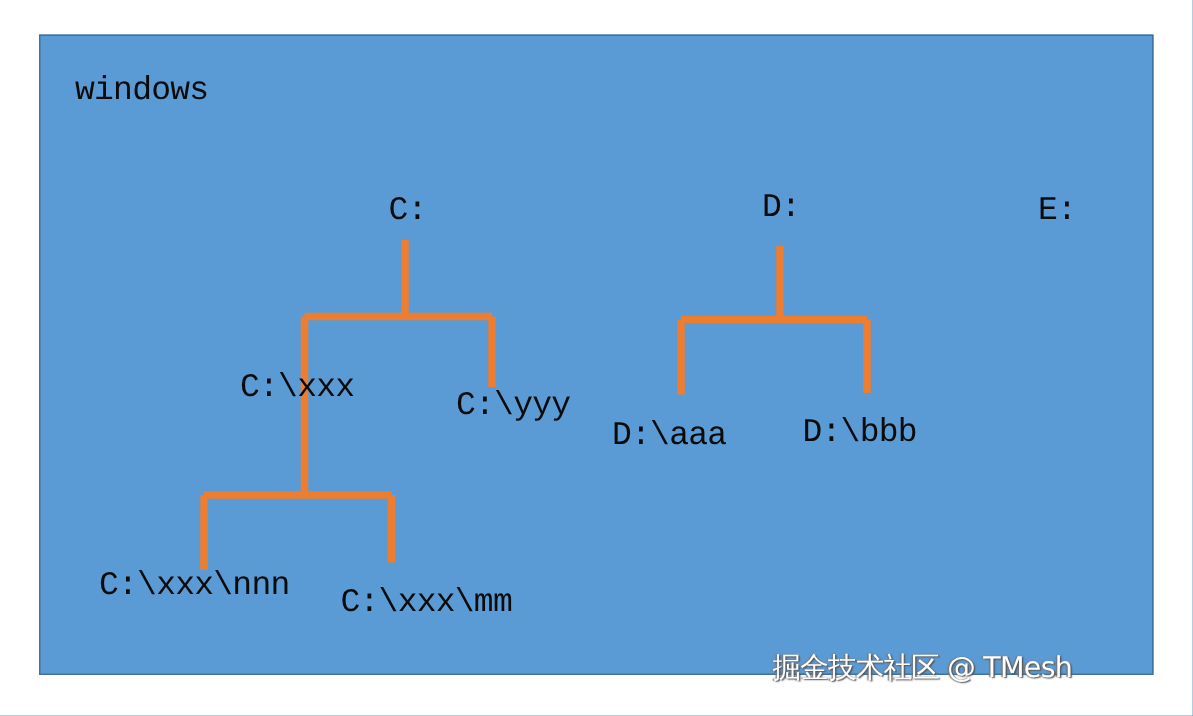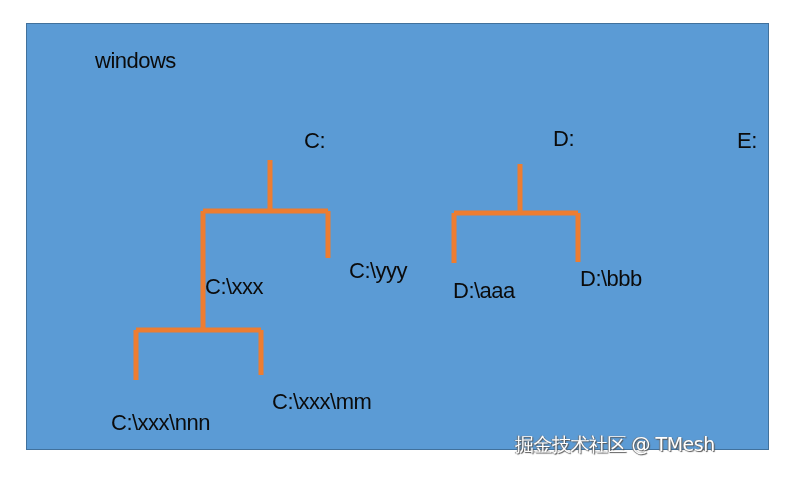--- a/index.html
+++ b/index.html
@@ -6,21 +6,21 @@
     body {
       width: 795px; height: 477px; background: #ffffff; position: relative; overflow: hidden;
       font-family: "Liberation Sans", "DejaVu Sans", sans-serif;
     }
     .panel {
       position: absolute; left: 26px; top: 23px; width: 743px; height: 427px;
       background: #5b9bd5; border: 1px solid #41719c; box-sizing: border-box;
     }
     .lbl {
       position: absolute; color: #0b0b0b; font-size: 22px; line-height: 1; white-space: nowrap;
-      font-family: Liberation Sans, sans-serif; letter-spacing: -0.5px; margin-left: 45px;
+      font-family: Liberation Mono, monospace; letter-spacing: -0.5px;
     }
     .title { font-size: 22px; }
     svg.lines { position: absolute; left: 0; top: 0; }
     .watermark {
       position: absolute; left: 515px; top: 432px; font-size: 19px; color: #ffffff;
       text-shadow: 1px 1px 1px #555, -1px 0 1px #777;
       font-family: "DejaVu Sans", sans-serif; white-space: nowrap; letter-spacing: -0.5px;
     }
   </style>
 </head>
@@ -38,22 +38,22 @@
     <path d="M520,164 V213 M454,213 H578 M454,213 V263 M578,213 V262"></path>
   </g>
 </svg>
 
 <div class="lbl title" style="left:50px; top:50px;">windows</div>
 
 <div class="lbl" style="left:259px; top:130px;">C:</div>
 <div class="lbl" style="left:508px; top:128px;">D:</div>
 <div class="lbl" style="left:692px; top:130px;">E:</div>
 
-<div class="lbl" style="left:160px; top:276px;">C:\xxx</div>
+<div class="lbl" style="left:160px; top:248px;">C:\xxx</div>
 <div class="lbl" style="left:304px; top:260px;">C:\yyy</div>
 
-<div class="lbl" style="left:66px; top:412px;text-align:right;">C:\xxx\nnn</div>
+<div class="lbl" style="left:66px; top:380px;text-align:right;">C:\xxx\nnn</div>
 <div class="lbl" style="left:227px; top:391px;">C:\xxx\mm</div>
 
 <div class="lbl" style="left:408px; top:280px;">D:\aaa</div>
-<div class="lbl" style="left:535px; top:268px;">D:\bbb</div>
+<div class="lbl" style="left:535px; top:278px;">D:\bbb</div>
 
 <div class="watermark">掘金技术社区 @ TMesh</div>
 
 </body></html>

